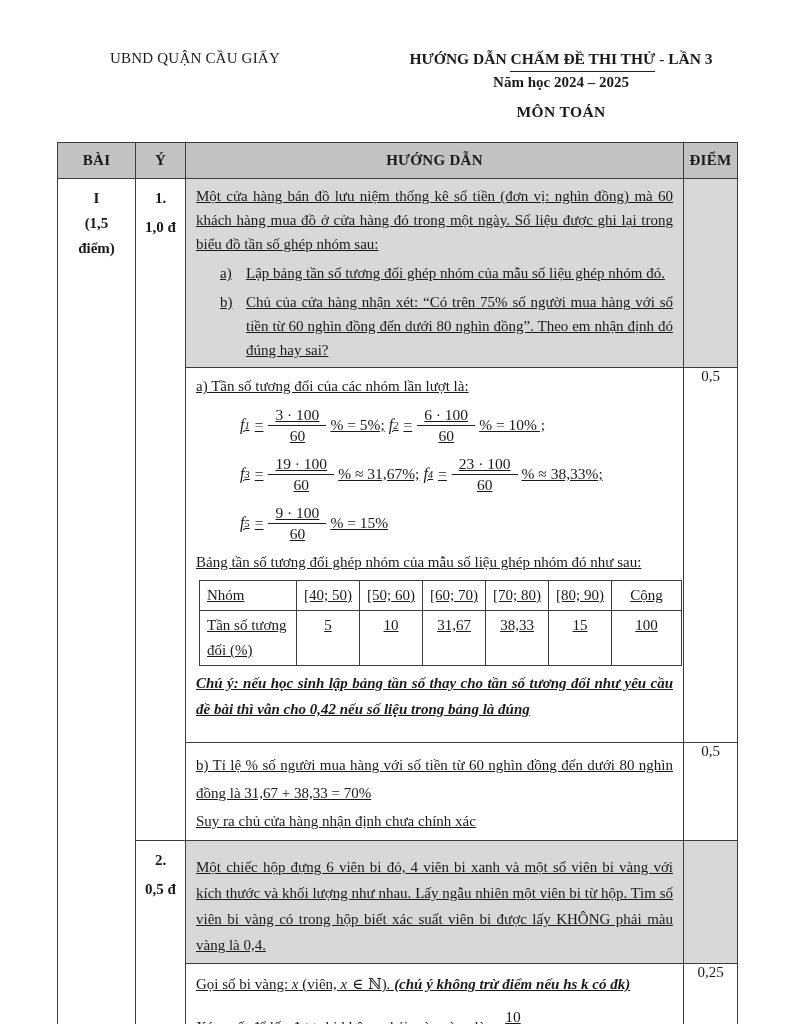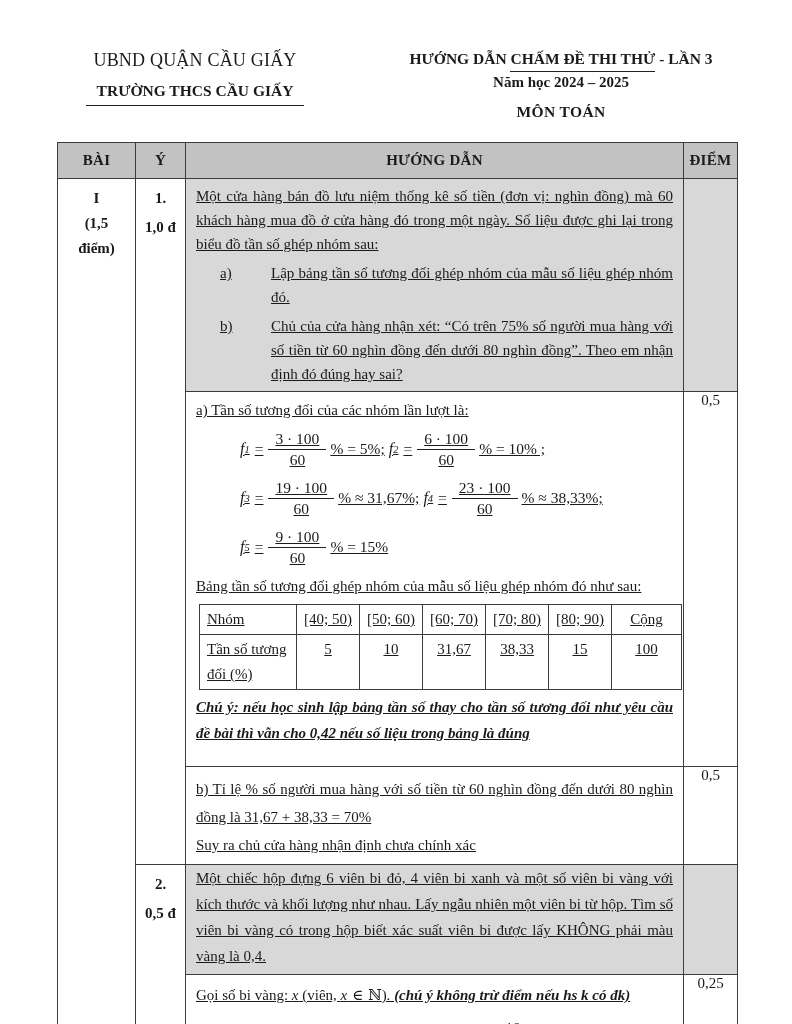--- a/index.html
+++ b/index.html
@@ -10,21 +10,21 @@
     font-family: "Liberation Serif", "DejaVu Serif", serif;
     color: #1a1a1a;
     overflow: hidden;
   }
 
   
   .hdr-left {
     position: absolute; left: 86px; top: 50px; width: 218px;
     text-align: center;
   }
-  .hdr-left .l1 { font-size: 18px; letter-spacing: 0.2px; }
+  .hdr-left .l1 { font-size: 15px; letter-spacing: 0.2px; }
   .hdr-left .l2 {
     font-size: 15.5px; font-weight: bold; margin-top: 11px;
     padding-bottom: 5px; border-bottom: 1.5px solid #222;
   }
   .hdr-right {
     position: absolute; left: 381px; top: 50px; width: 360px;
     text-align: center;
   }
   .hdr-right .l1 { font-size: 15.5px; font-weight: bold; }
   .hdr-right .l1 .und { border-bottom: 1.5px solid #222; padding-bottom: 4px; }
@@ -52,21 +52,21 @@
     font-size: 15px;
   }
   td.bai-cell div, td.y-cell div { line-height: 25px; }
   td.y-cell .gap { margin-top: 4px; }
 
   td.hd-cell { padding: 5px 10px; text-decoration: underline; }
   .just { text-align: justify; }
   .stmt { line-height: 24px; font-size: 15px; }
   .list-item { display: flex; margin-left: 24px; margin-top: 5px; }
   .list-item .marker { width: 26px; flex: 0 0 26px; line-height: 24px; }
-  .list-item .li-text { flex: 1; line-height: 24px; text-align: justify; margin-left: 25px; }
+  .list-item .li-text { flex: 1; line-height: 24px; text-align: justify; }
 
   
   .sol-intro { line-height: 26px; font-size: 15px; }
   .eq-line { display: flex; align-items: center; margin: 3px 0 3px 44px; min-height: 46px; }
   .eq { display: inline-flex; align-items: center; font-size: 15.5px; }
   .eq .fvar { font-style: italic; font-size: 16px; }
   .eq sub { font-size: 10.5px; font-style: italic; }
   .eq .eqs { margin: 0 5px; }
   .frac { display: inline-block; text-align: center; font-size: 15.5px; }
   .frac .num { display: block; padding: 0 7px 1px; border-bottom: 1px solid #222; }
@@ -104,21 +104,20 @@
   td.diem-b { vertical-align: bottom; padding-bottom: 10px; }
   td.diem-2 { vertical-align: middle; }
 
   .nset { font-family: "DejaVu Serif", "DejaVu Sans", serif; font-style: normal; }
 </style>
 </head>
 <body>
 
 <div class="hdr-left">
   <div class="l1">UBND QUẬN CẦU GIẤY</div>
-  <div class="l2">TRƯỜNG THCS CẦU GIẤY</div>
 </div>
 
 <div class="hdr-right">
   <div class="l1"><span>HƯỚNG DẪN </span><span class="und">CHẤM ĐỀ THI THỬ</span><span> - LẦN 3</span></div>
   <div class="l2">Năm học 2024 – 2025</div>
   <div class="l3">MÔN TOÁN</div>
 </div>
 
 <table class="main">
   <colgroup>
@@ -268,21 +267,21 @@
       <p>Suy ra chủ cửa hàng nhận định chưa chính xác</p>
     </td>
     <td class="diem-cell diem-b">0,5</td>
   </tr>
 
   <tr style="height:103px">
     <td class="y-cell" rowspan="2">
       <div>2.</div>
       <div class="gap">0,5 đ</div>
     </td>
-    <td class="hd-cell gray" style="padding-top:0">
+    <td class="hd-cell gray" style="padding-top:13px">
       <div class="stmt just" style="line-height:26px">Một chiếc hộp đựng 6 viên bi đỏ, 4 viên bi xanh và một số viên bi vàng với kích thước và khối lượng như nhau. Lấy ngẫu nhiên một viên bi từ hộp. Tìm số viên bi vàng có trong hộp biết xác suất viên bi được lấy KHÔNG phải màu vàng là 0,4.</div>
     </td>
     <td class="gray diem-cell"></td>
   </tr>
 
   <tr style="height:92px">
     <td class="hd-cell" style="padding-top:7px">
       <div class="sol2-line1"><span>Gọi số bi vàng: </span><span class="var">x</span><span> (viên, </span><span class="var">x</span><span class="nset"> ∈ ℕ</span><span>). </span><span class="bnote">(chú ý không trừ điểm nếu hs k có đk)</span></div>
       <div class="sol2-line2">
         <span>Xác suất để lấy được bi không phải màu vàng là: </span>

